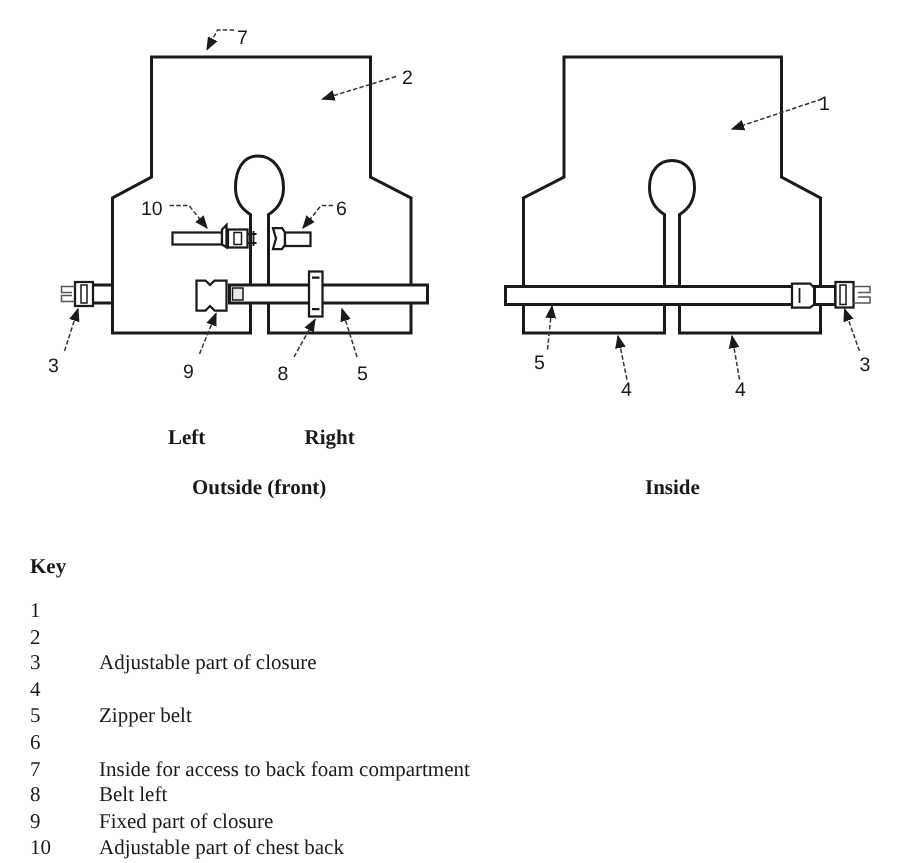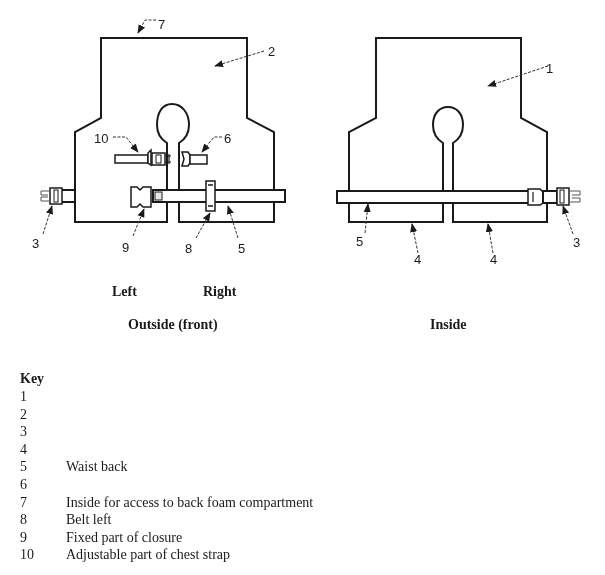--- a/index.html
+++ b/index.html
@@ -4,21 +4,21 @@
 <style>
   html, body { margin: 0; padding: 0; background: #ffffff; }
   body { width: 605px; height: 575px; position: relative; overflow: hidden; }
   svg#diagram { position: absolute; left: 0; top: 0; }
   .outline { fill: #ffffff; stroke: #1a1a1a; stroke-width: 2; stroke-linejoin: miter; }
   .thin { fill: #ffffff; stroke: #1a1a1a; stroke-width: 1.5; }
   .leader { fill: none; stroke: #333333; stroke-width: 1; stroke-dasharray: 3 1.5; }
   .callout { font-family: "Liberation Sans", sans-serif; font-size: 13px; fill: #1a1a1a; }
   .caption { font-family: "Liberation Serif", serif; font-size: 14px; font-weight: bold; fill: #1a1a1a; }
   .key { position: absolute; left: 20px; top: 370px; font-family: "Liberation Serif", serif; font-size: 14px; color: #1a1a1a; }
-  .key-title { font-weight: bold; margin-bottom: 1px; line-height: 17px; }
+  .key-title { font-weight: bold; margin-bottom: 12px; line-height: 17px; }
   .key-row { display: flex; line-height: 17.6px; height: 17.6px; }
   .key-num { width: 46px; }
 </style>
 </head>
 <body>
 
 <svg id="diagram" width="605" height="360" viewBox="0 0 605 360">
   <defs>
     <marker id="ah" viewBox="0 0 10 10" refX="9" refY="5" markerWidth="9" markerHeight="9" orient="auto">
       <path d="M0,1 L10,5 L0,9 Z" fill="#1a1a1a"></path>
@@ -114,40 +114,41 @@
 <div class="key">
   <div class="key-title">Key</div>
   <div class="key-row">
       <span class="key-num">1</span>
     </div>
   <div class="key-row">
       <span class="key-num">2</span>
     </div>
   <div class="key-row">
       <span class="key-num">3</span>
+      <span>Adjustable part of closure</span>
     </div>
   <div class="key-row">
       <span class="key-num">4</span>
     </div>
   <div class="key-row">
       <span class="key-num">5</span>
-      <span>Waist back</span>
+      <span>Zipper belt</span>
     </div>
   <div class="key-row">
       <span class="key-num">6</span>
     </div>
   <div class="key-row">
       <span class="key-num">7</span>
       <span>Inside for access to back foam compartment</span>
     </div>
   <div class="key-row">
       <span class="key-num">8</span>
       <span>Belt left</span>
     </div>
   <div class="key-row">
       <span class="key-num">9</span>
       <span>Fixed part of closure</span>
     </div>
   <div class="key-row">
       <span class="key-num">10</span>
-      <span>Adjustable part of chest strap</span>
+      <span>Adjustable part of chest back</span>
     </div>
 </div>
 
 </body></html>

